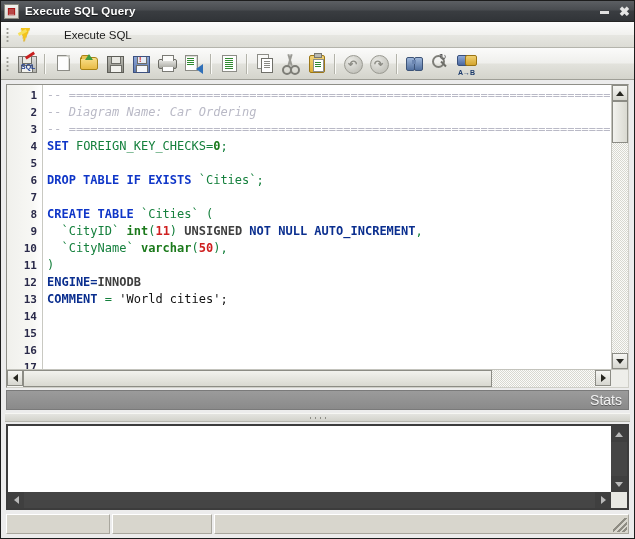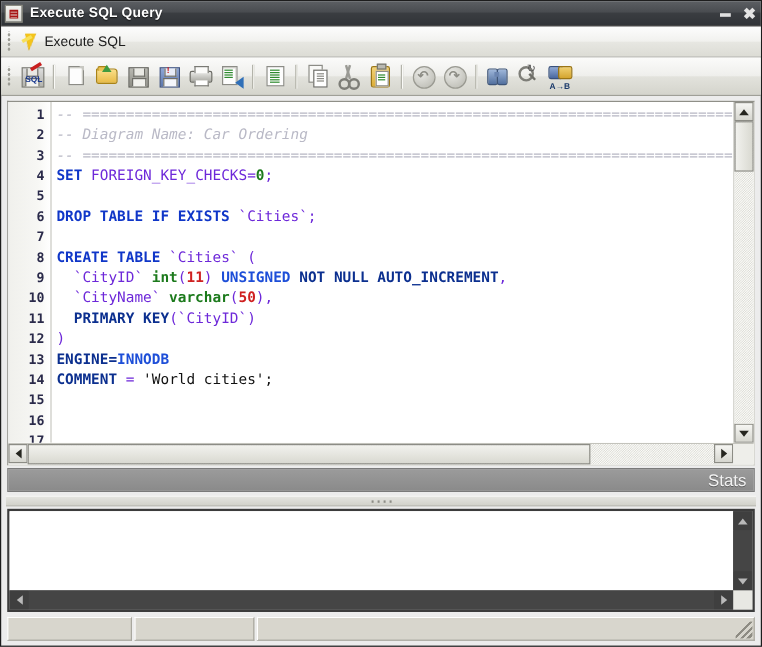--- a/index.html
+++ b/index.html
@@ -55,21 +55,21 @@
     background:linear-gradient(to bottom,#fdfdfd 0%,#f1f1ee 50%,#e7e7e2 51%,#dcdcd5 100%);
     border-bottom:1px solid #b4b4ac;
     display:flex;align-items:center;
     padding-left:4px;
   }
   .grip{
     width:5px;height:17px;flex:0 0 5px;margin-right:4px;
     background-image:radial-gradient(circle, #9a9a92 1px, transparent 1.2px);
     background-size:3px 4px;background-position:1px 1px;background-repeat:repeat-y;
   }
-  .act-item{display:flex;align-items:center;height:21px;padding:0 6px 0 3px;cursor:default;}
+  .act-item{display:flex;align-items:center;height:21px;padding:0 6px 0 3px;cursor:default;gap:27px;}
   .act-label{font-size:11.5px;color:#1b1b1b;margin-left:4px;}
   .ic{width:16px;height:16px;flex:0 0 16px;position:relative;display:inline-block;}
 
   
   .ic-bolt:before{
     content:"";position:absolute;left:3px;top:1px;width:0;height:0;
     border-left:5px solid transparent;border-right:4px solid transparent;border-top:14px solid #f4c41a;
     transform:skewX(-8deg);
     filter:drop-shadow(0 0 0 #b8860b);
   }
@@ -173,23 +173,23 @@
     flex:1 1 auto;padding-top:2px;padding-left:4px;overflow:hidden;white-space:nowrap;
     font-family:"DejaVu Sans Mono","Liberation Mono",monospace;
     font-size:12px;
   }
   .code .cl{height:17px;line-height:17px;white-space:pre;}
   .cmt{color:#b9b9c6;font-style:italic;}
   .kw{color:#0f36c8;font-weight:bold;}
   .kw2{color:#0b2f8f;font-weight:bold;}
   .typ{color:#1c7a1c;font-weight:bold;}
   .num{color:#cf2020;font-weight:bold;}
-  .red{color:#1d4ed8;font-weight:bold;}
+  .red{color:#404040;font-weight:bold;}
   .str{color:#111;}
-  .pl{color:#6d28d9;}
+  .pl{color:#15803d;}
 
   
   .vsb{
     flex:0 0 17px;width:17px;background:#f4f4f1;border-left:1px solid #c3c3bc;
     display:flex;flex-direction:column;box-sizing:border-box;
   }
   .sb-btn{
     height:16px;flex:0 0 16px;
     background:linear-gradient(to bottom,#f6f6f3,#d6d6cf);
     border:1px solid #8c8c85;box-sizing:border-box;
@@ -435,21 +435,20 @@
             <div class="cl"><span class="cmt">-- =========================================================================================================</span></div>
             <div class="cl"><span class="cmt">-- Diagram Name: Car Ordering</span></div>
             <div class="cl"><span class="cmt">-- =========================================================================================================</span></div>
             <div class="cl"><span class="kw">SET</span><span class="pl"> FOREIGN_KEY_CHECKS=</span><span class="typ">0</span><span class="pl">;</span></div>
             <div class="cl"><span class="pl"></span></div>
             <div class="cl"><span class="kw">DROP TABLE IF EXISTS</span><span class="pl"> `Cities`;</span></div>
             <div class="cl"><span class="pl"></span></div>
             <div class="cl"><span class="kw">CREATE TABLE</span><span class="pl"> `Cities` (</span></div>
             <div class="cl"><span class="pl">  `CityID` </span><span class="typ">int</span><span class="pl">(</span><span class="num">11</span><span class="pl">) </span><span class="red">UNSIGNED</span><span class="pl"> </span><span class="kw2">NOT NULL AUTO_INCREMENT</span><span class="pl">,</span></div>
             <div class="cl"><span class="pl">  `CityName` </span><span class="typ">varchar</span><span class="pl">(</span><span class="num">50</span><span class="pl">),</span></div>
-            <div class="cl"><span class="pl">  </span><span class="kw2">PRIMARY KEY</span><span class="pl">(`CityID`)</span></div>
             <div class="cl"><span class="pl">)</span></div>
             <div class="cl"><span class="kw2">ENGINE=</span><span class="red">INNODB</span></div>
             <div class="cl"><span class="kw2">COMMENT</span><span class="pl"> = </span><span class="str">'World cities';</span></div>
           </div>
       </div>
       <div class="vsb">
         <div class="sb-btn">
             <span class="sb-arrow up"></span>
           </div>
         <div class="sb-track">

